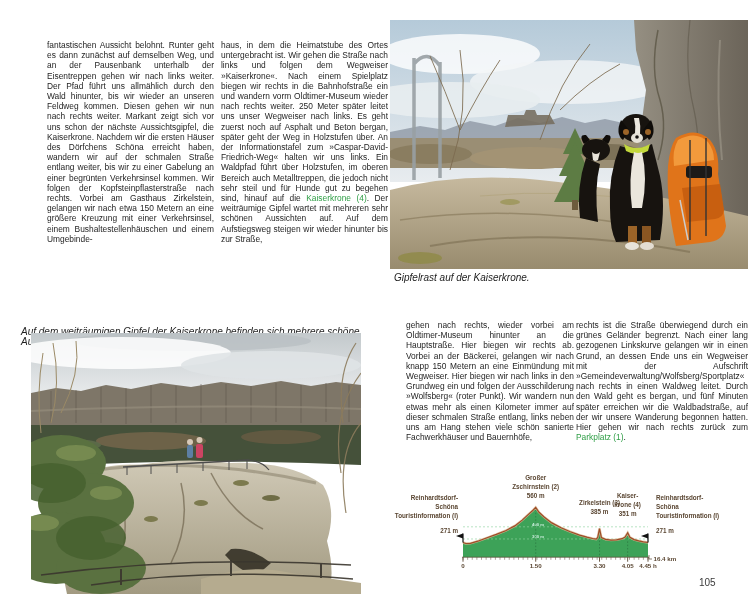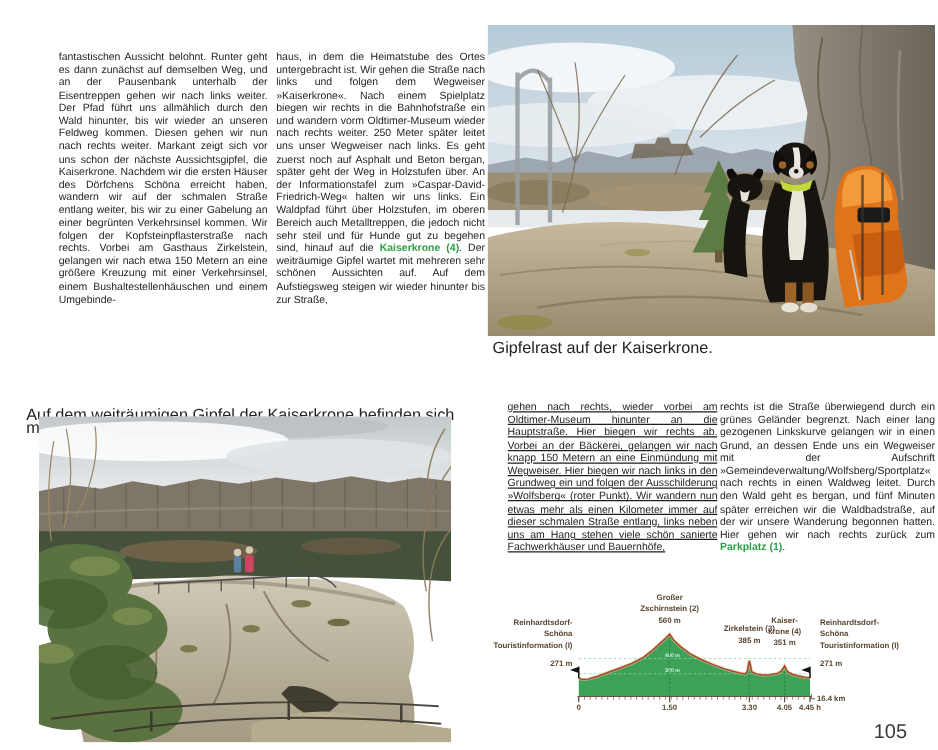--- a/index.html
+++ b/index.html
@@ -2,31 +2,31 @@
 <html><head>
 <meta charset="utf-8">
 <style>
   html,body{margin:0;padding:0;background:#ffffff;}
   .page{position:relative;width:750px;height:600px;background:#ffffff;overflow:hidden;
         font-family:"Liberation Sans",sans-serif;color:#1e1e1e;}
   .col{position:absolute;margin:12px;font-size:8.4px;line-height:10.2px;text-align:justify;
        color:#1e1e1e;letter-spacing:0;}
   #col1{left:35px;top:28px;width:167px;height:280px;overflow:hidden;}
   #col2{left:209px;top:28px;width:167px;height:280px;overflow:hidden;}
-  #col3{left:394px;top:308px;width:168px;height:160px;overflow:hidden;text-decoration:underline;}
+  #col3{left:394px;top:308px;width:168px;height:160px;overflow:hidden;}
   #col4{left:564px;top:308px;width:172px;height:160px;overflow:hidden;}
-  .caption{position:absolute;margin:0;font-size:13px;line-height:10px;color:#222;}
+  .caption{position:absolute;margin:0;font-style:italic;font-size:10px;line-height:10px;color:#222;}
   #cap-right{left:394px;top:273px;width:350px;}
   #cap-left{left:21px;top:303px;width:344px;margin-top:24px;}
-  .xref{color:#2f9e46;font-weight:bold;}
+  .xref{color:#2f9e46;font-weight:normal;}
   .photo{position:absolute;overflow:hidden;}
   #photo-top{left:390px;top:20px;width:358px;height:249px;}
   #photo-bottom{left:31px;top:333px;width:330px;height:261px;}
   #chart{position:absolute;left:392px;top:472px;width:356px;height:114px;}
-  #pagenum{position:absolute;left:699px;top:577px;font-size:16px;color:#3a3a3a;}
+  #pagenum{position:absolute;left:699px;top:577px;font-size:10px;color:#3a3a3a;}
   svg{display:block;width:100%;height:100%;}
 </style>
 </head>
 <body>
 
 <div class="page">
 
   <p class="col" id="col1">fantastischen Aussicht belohnt. Runter geht es dann zunächst auf demselben Weg, und an der Pausenbank unterhalb der Eisentreppen gehen wir nach links weiter. Der Pfad führt uns allmählich durch den Wald hinunter, bis wir wieder an unseren Feldweg kommen. Diesen gehen wir nun nach rechts weiter. Markant zeigt sich vor uns schon der nächste Aussichtsgipfel, die Kaiserkrone. Nachdem wir die ersten Häuser des Dörfchens Schöna erreicht haben, wandern wir auf der schmalen Straße entlang weiter, bis wir zu einer Gabelung an einer begrünten Verkehrsinsel kommen. Wir folgen der Kopfsteinpflasterstraße nach rechts. Vorbei am Gasthaus Zirkelstein, gelangen wir nach etwa 150 Metern an eine größere Kreuzung mit einer Verkehrsinsel, einem Bushaltestellenhäuschen und einem Umgebinde-</p>
 
   <p class="col" id="col2"><span>haus, in dem die Heimatstube des Ortes untergebracht ist. Wir gehen die Straße nach links und folgen dem Wegweiser »Kaiserkrone«. Nach einem Spielplatz biegen wir rechts in die Bahnhofstraße ein und wandern vorm Oldtimer-Museum wieder nach rechts weiter. 250 Meter später leitet uns unser Wegweiser nach links. Es geht zuerst noch auf Asphalt und Beton bergan, später geht der Weg in Holzstufen über. An der Informationstafel zum »Caspar-David-Friedrich-Weg« halten wir uns links. Ein Waldpfad führt über Holzstufen, im oberen Bereich auch Metalltreppen, die jedoch nicht sehr steil und für Hunde gut zu begehen sind, hinauf auf die </span><span class="xref">Kaiserkrone (4)</span><span>. Der weiträumige Gipfel wartet mit mehreren sehr schönen Aussichten auf. Auf dem Aufstiegsweg steigen wir wieder hinunter bis zur Straße,</span></p>

